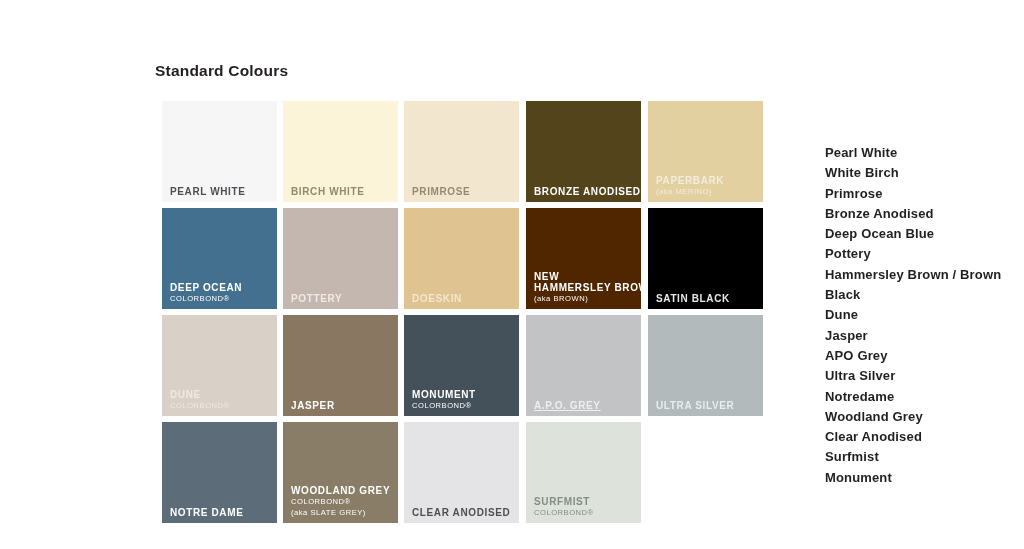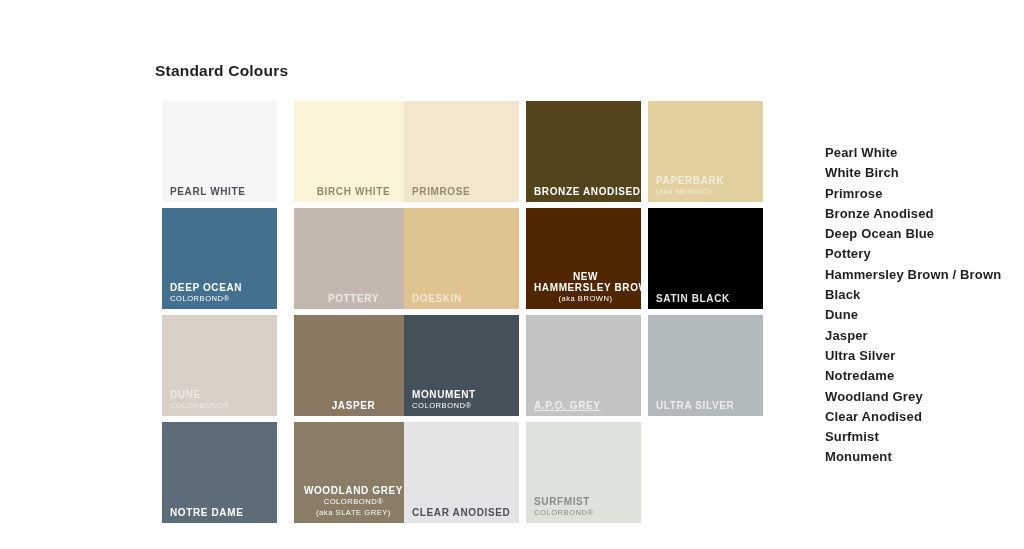--- a/index.html
+++ b/index.html
@@ -55,21 +55,21 @@
   .swatch-row.r3 { top: 321px; }
 
   .swatch {
     position: absolute;
     top: 0;
     width: 115px;
     height: 101px;
     box-sizing: border-box;
   }
   .swatch.c0 { left: 0px; }
-  .swatch.c1 { left: 132px; text-align: center; }
+  .swatch.c1 { left: 121px; }
   .swatch.c2 { left: 242px; }
   .swatch.c3 { left: 364px; }
   .swatch.c4 { left: 486px; }
 
   .swatch-caption {
     position: absolute;
     left: 8px;
     bottom: 5px;
     right: 4px;
     line-height: 11px;
@@ -154,21 +154,21 @@
         <div class="swatch c1" style="background-color: rgb(196, 183, 176);">
           <div class="swatch-caption" style="color: rgb(240, 234, 230);">
             <span class="sw-name">POTTERY</span>
           </div>
         </div>
         <div class="swatch c2" style="background-color: rgb(223, 195, 145);">
           <div class="swatch-caption" style="color: rgb(243, 231, 207);">
             <span class="sw-name">DOESKIN</span>
           </div>
         </div>
-        <div class="swatch c3" style="background-color: rgb(80, 38, 1); text-align: center;">
+        <div class="swatch c3" style="background-color: rgb(80, 38, 1);">
           <div class="swatch-caption" style="color: rgb(255, 255, 255);">
             <span class="sw-name">NEW</span>
             <span class="sw-name">HAMMERSLEY BROWN</span>
             <span class="sw-sub">(aka BROWN)</span>
           </div>
         </div>
         <div class="swatch c4" style="background-color: rgb(0, 0, 0);">
           <div class="swatch-caption" style="color: rgb(232, 232, 232);">
             <span class="sw-name">SATIN BLACK</span>
           </div>
@@ -234,20 +234,21 @@
       <div class="colour-name-item">Pearl White</div>
       <div class="colour-name-item">White Birch</div>
       <div class="colour-name-item">Primrose</div>
       <div class="colour-name-item">Bronze Anodised</div>
       <div class="colour-name-item">Deep Ocean Blue</div>
       <div class="colour-name-item">Pottery</div>
       <div class="colour-name-item">Hammersley Brown / Brown</div>
       <div class="colour-name-item">Black</div>
       <div class="colour-name-item">Dune</div>
       <div class="colour-name-item">Jasper</div>
+      <div class="colour-name-item">APO Grey</div>
       <div class="colour-name-item">Ultra Silver</div>
       <div class="colour-name-item">Notredame</div>
       <div class="colour-name-item">Woodland Grey</div>
       <div class="colour-name-item">Clear Anodised</div>
       <div class="colour-name-item">Surfmist</div>
       <div class="colour-name-item">Monument</div>
     </div>
 
 </div>
 

